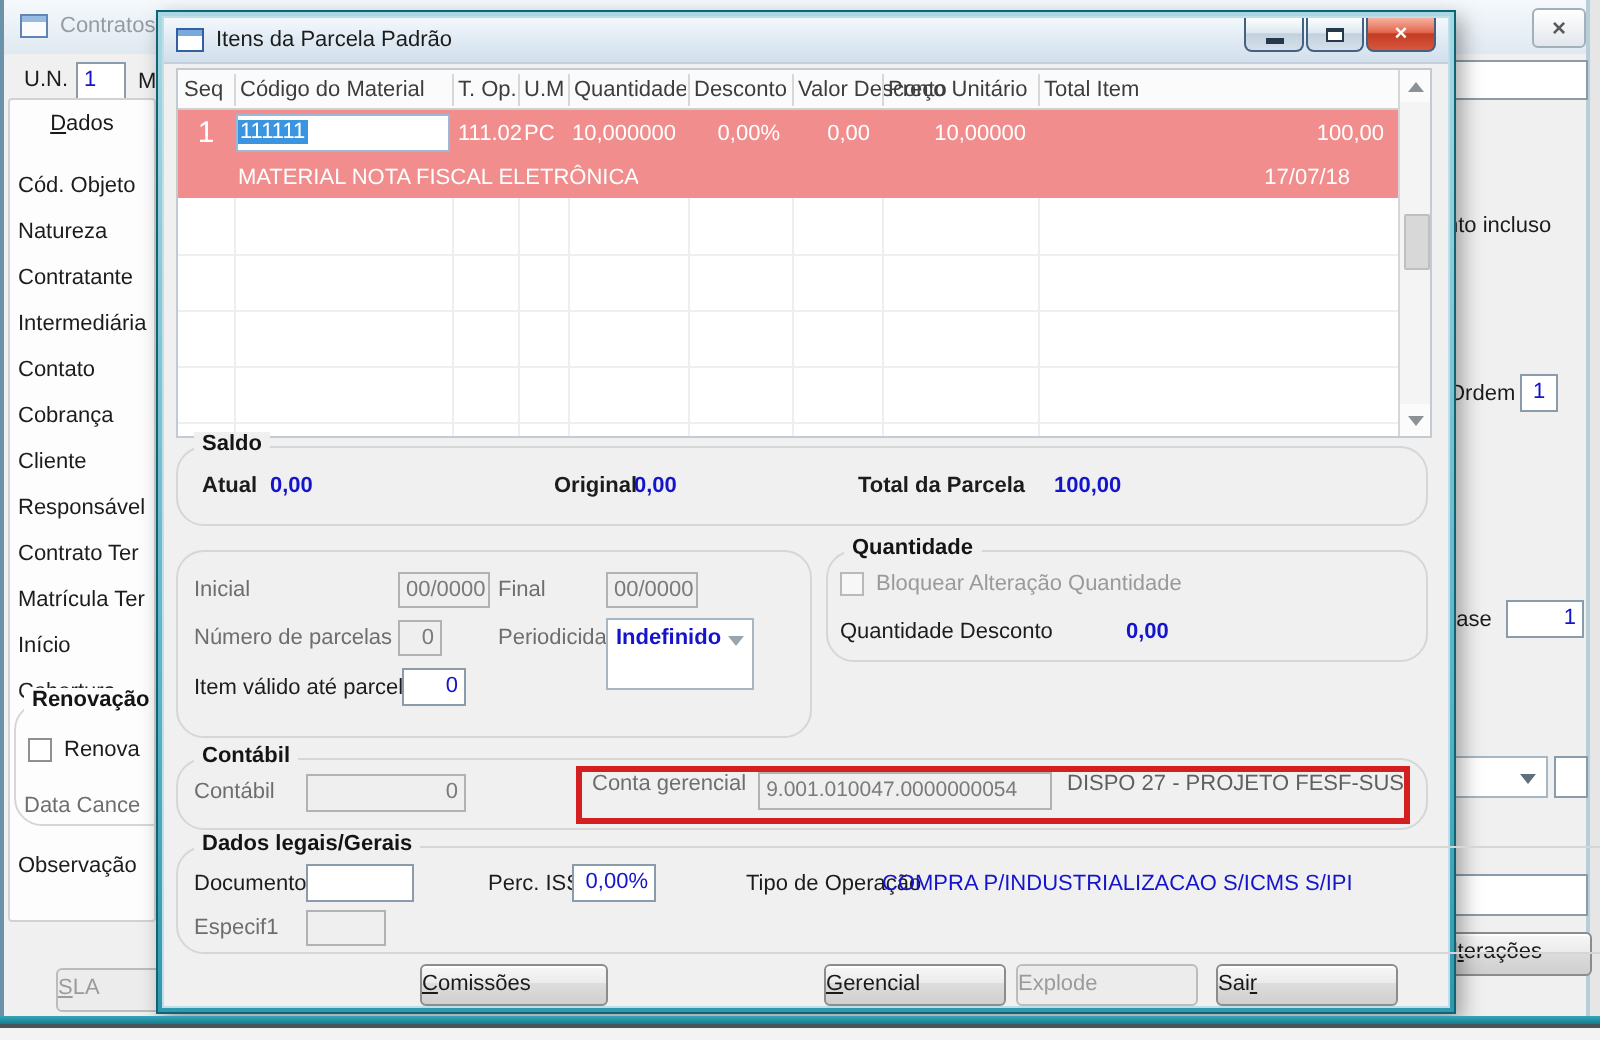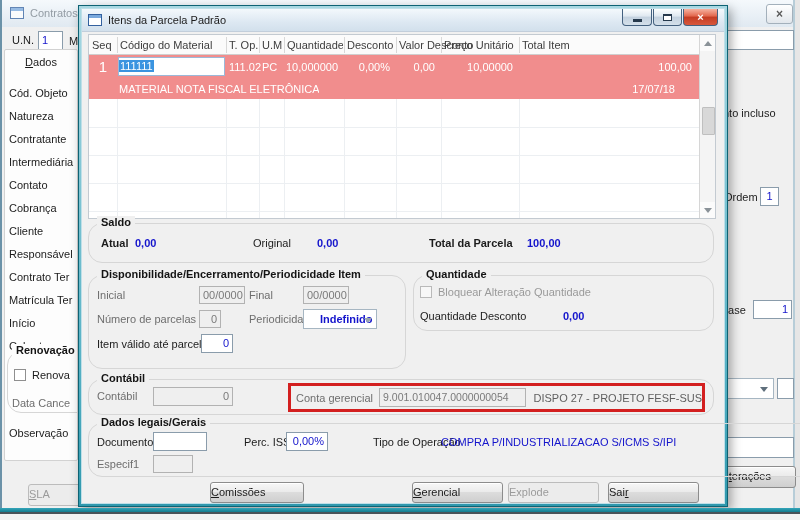--- a/index.html
+++ b/index.html
@@ -39,21 +39,21 @@
   .hsep{position:absolute;top:2px;height:16px;width:1px;background:#d8d8d8}
   .vln{position:absolute;width:1px;background:#eceff2}
   .hln{position:absolute;height:1px;background:#eceff2}
   .hdrcell{position:absolute;top:0;height:20px;line-height:20px;color:#3d3d3d;overflow:hidden;white-space:nowrap}
   .pinkrow{position:absolute;background:#f18d8d}
   .pcell{position:absolute;color:#fff;white-space:nowrap;overflow:hidden}
   .sb{position:absolute;background:#f4f4f4;border-left:1px solid #d6d6d6;box-sizing:border-box}
   .sb-btn{position:absolute;left:0;width:15px;height:16px;display:flex;align-items:center;justify-content:center;background:#fbfbfb}
   .sb-thumb{position:absolute;left:2px;width:11px;background:#d8d8d8;border:1px solid #bfbfbf;border-radius:1px}
   .combo{background:#fff;border:1px solid #a6b6c2;box-sizing:border-box;position:relative}
-  .redbox{position:absolute;border:3px solid #d31f1f;display:flex;align-items:center;box-sizing:border-box}
+  .redbox{position:absolute;border:3px solid #d31f1f;display:flex;align-items:flex-start;box-sizing:border-box}
 </style>
 </head>
 <body>
 
 <div class="abs" id="bg" style="inset:0;background:#f0f0f0">
   <div class="abs" style="left:0;top:0;width:2px;height:514px;background:#6b92a8"></div>
   <div class="abs" style="left:793px;top:0;width:2px;height:514px;background:#b7cdd8"></div>
   <div class="abs" style="left:795px;top:0;width:5px;height:520px;background:#e6e6e6"></div>
 
   <div class="abs" style="left:2px;top:0;right:7px;height:27px;background:linear-gradient(#f5f9fc,#e0e9f1)">
@@ -210,42 +210,41 @@
           <div class="sb-btn" style="bottom:0;top:auto">
               <span class="tri-d" style="border-top-color:#8a9298"></span>
             </div>
         </div>
       </div>
 
       <div class="abs grp" style="left:6px;top:191px;width:626px;height:40px">
         <span class="gt">Saldo</span>
         <div class="abs lblb" style="left:12px;top:13px;font-weight:bold">Atual</div>
         <div class="abs val" style="left:46px;top:13px;font-weight:bold">0,00</div>
-        <div class="abs lblb" style="left:164px;top:13px;font-weight:normal">Original</div>
+        <div class="abs lblb" style="left:188px;top:13px;font-weight:bold">Original</div>
         <div class="abs val" style="left:228px;top:13px;font-weight:bold">0,00</div>
         <div class="abs lblb" style="left:340px;top:13px;font-weight:bold">Total da Parcela</div>
         <div class="abs val" style="left:438px;top:13px;font-weight:bold">100,00</div>
       </div>
 
       <div class="abs grp" style="left:6px;top:243px;width:318px;height:94px">
-        <span class="gt" style="max-width:300px;overflow:hidden">Disponibilidade/Encerramento/Periodicidade Item</span>
         <div class="abs lbl" style="left:8px;top:13px">Inicial</div>
         <div class="abs field dis" style="left:110px;top:10px;width:46px;height:18px;text-align:center">
           <span>00/0000</span>
         </div>
         <div class="abs lbl" style="left:160px;top:13px">Final</div>
         <div class="abs field dis" style="left:214px;top:10px;width:46px;height:18px;text-align:center">
           <span>00/0000</span>
         </div>
         <div class="abs lbl" style="left:8px;top:37px">Número de parcelas</div>
         <div class="abs field dis" style="left:110px;top:34px;width:22px;height:18px;text-align:right">
           <span>0</span>
         </div>
         <div class="abs lbl" style="left:160px;top:37px">Periodicidade</div>
-        <div class="abs combo" style="left:214px;top:33px;width:74px;height:20px;line-height:18px;padding:0 16px">
+        <div class="abs combo" style="left:214px;top:33px;width:74px;height:36px;line-height:18px;padding:0 4px">
           <span class="val" style="font-weight:bold">Indefinido</span>
           <span class="tri-d abs" style="right:4px;top:8px;border-top-color:#9aa6ae"></span>
         </div>
         <div class="abs lblb" style="left:8px;top:62px">Item válido até parcela</div>
         <div class="abs field" style="left:112px;top:58px;width:32px;height:19px;text-align:right">
           <span class="val">0</span>
         </div>
       </div>
 
       <div class="abs grp" style="left:331px;top:243px;width:301px;height:56px">

